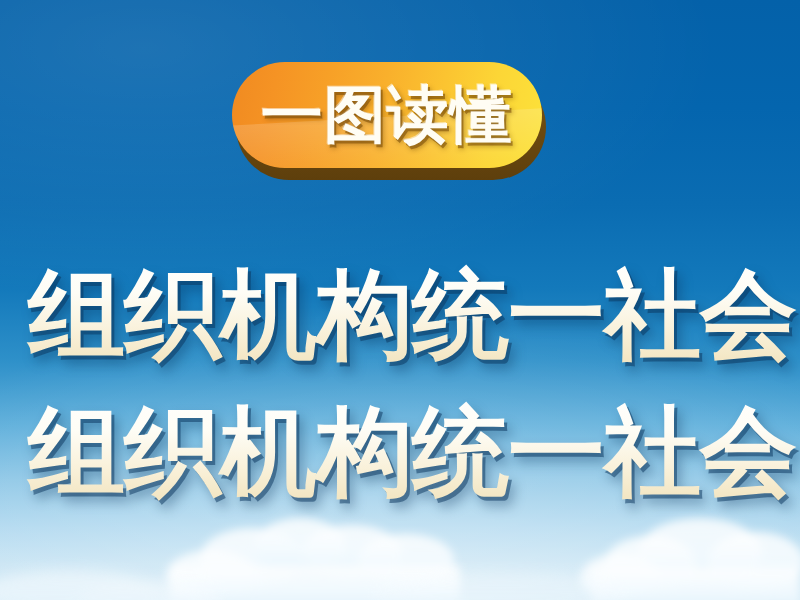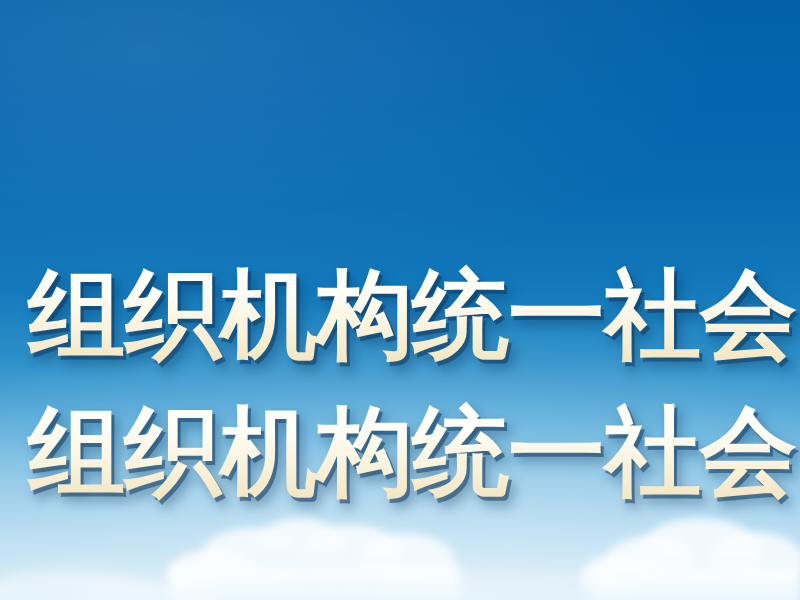--- a/index.html
+++ b/index.html
@@ -173,19 +173,24 @@
     <g filter="url(#cblur2)" opacity="0.62">
       <ellipse cx="70" cy="112" rx="90" ry="22" fill="url(#cg)"></ellipse>
       <ellipse cx="150" cy="118" rx="70" ry="18" fill="url(#cg)"></ellipse>
     </g>
 
     <g filter="url(#cblur2)" opacity="0.40">
       <ellipse cx="500" cy="112" rx="130" ry="20" fill="url(#cg)"></ellipse>
     </g>
   </svg>
 
+  <div id="badge-wrap">
+    <div class="badge-rim"></div>
+    <div class="badge-face"></div>
+    <div id="badge-text">一图读懂</div>
+  </div>
 
   <div id="headline">
     <div class="headline-line">组织机构统一社会</div>
     <div class="headline-line">组织机构统一社会</div>
   </div>
 
 </div>
 
 </body></html>

